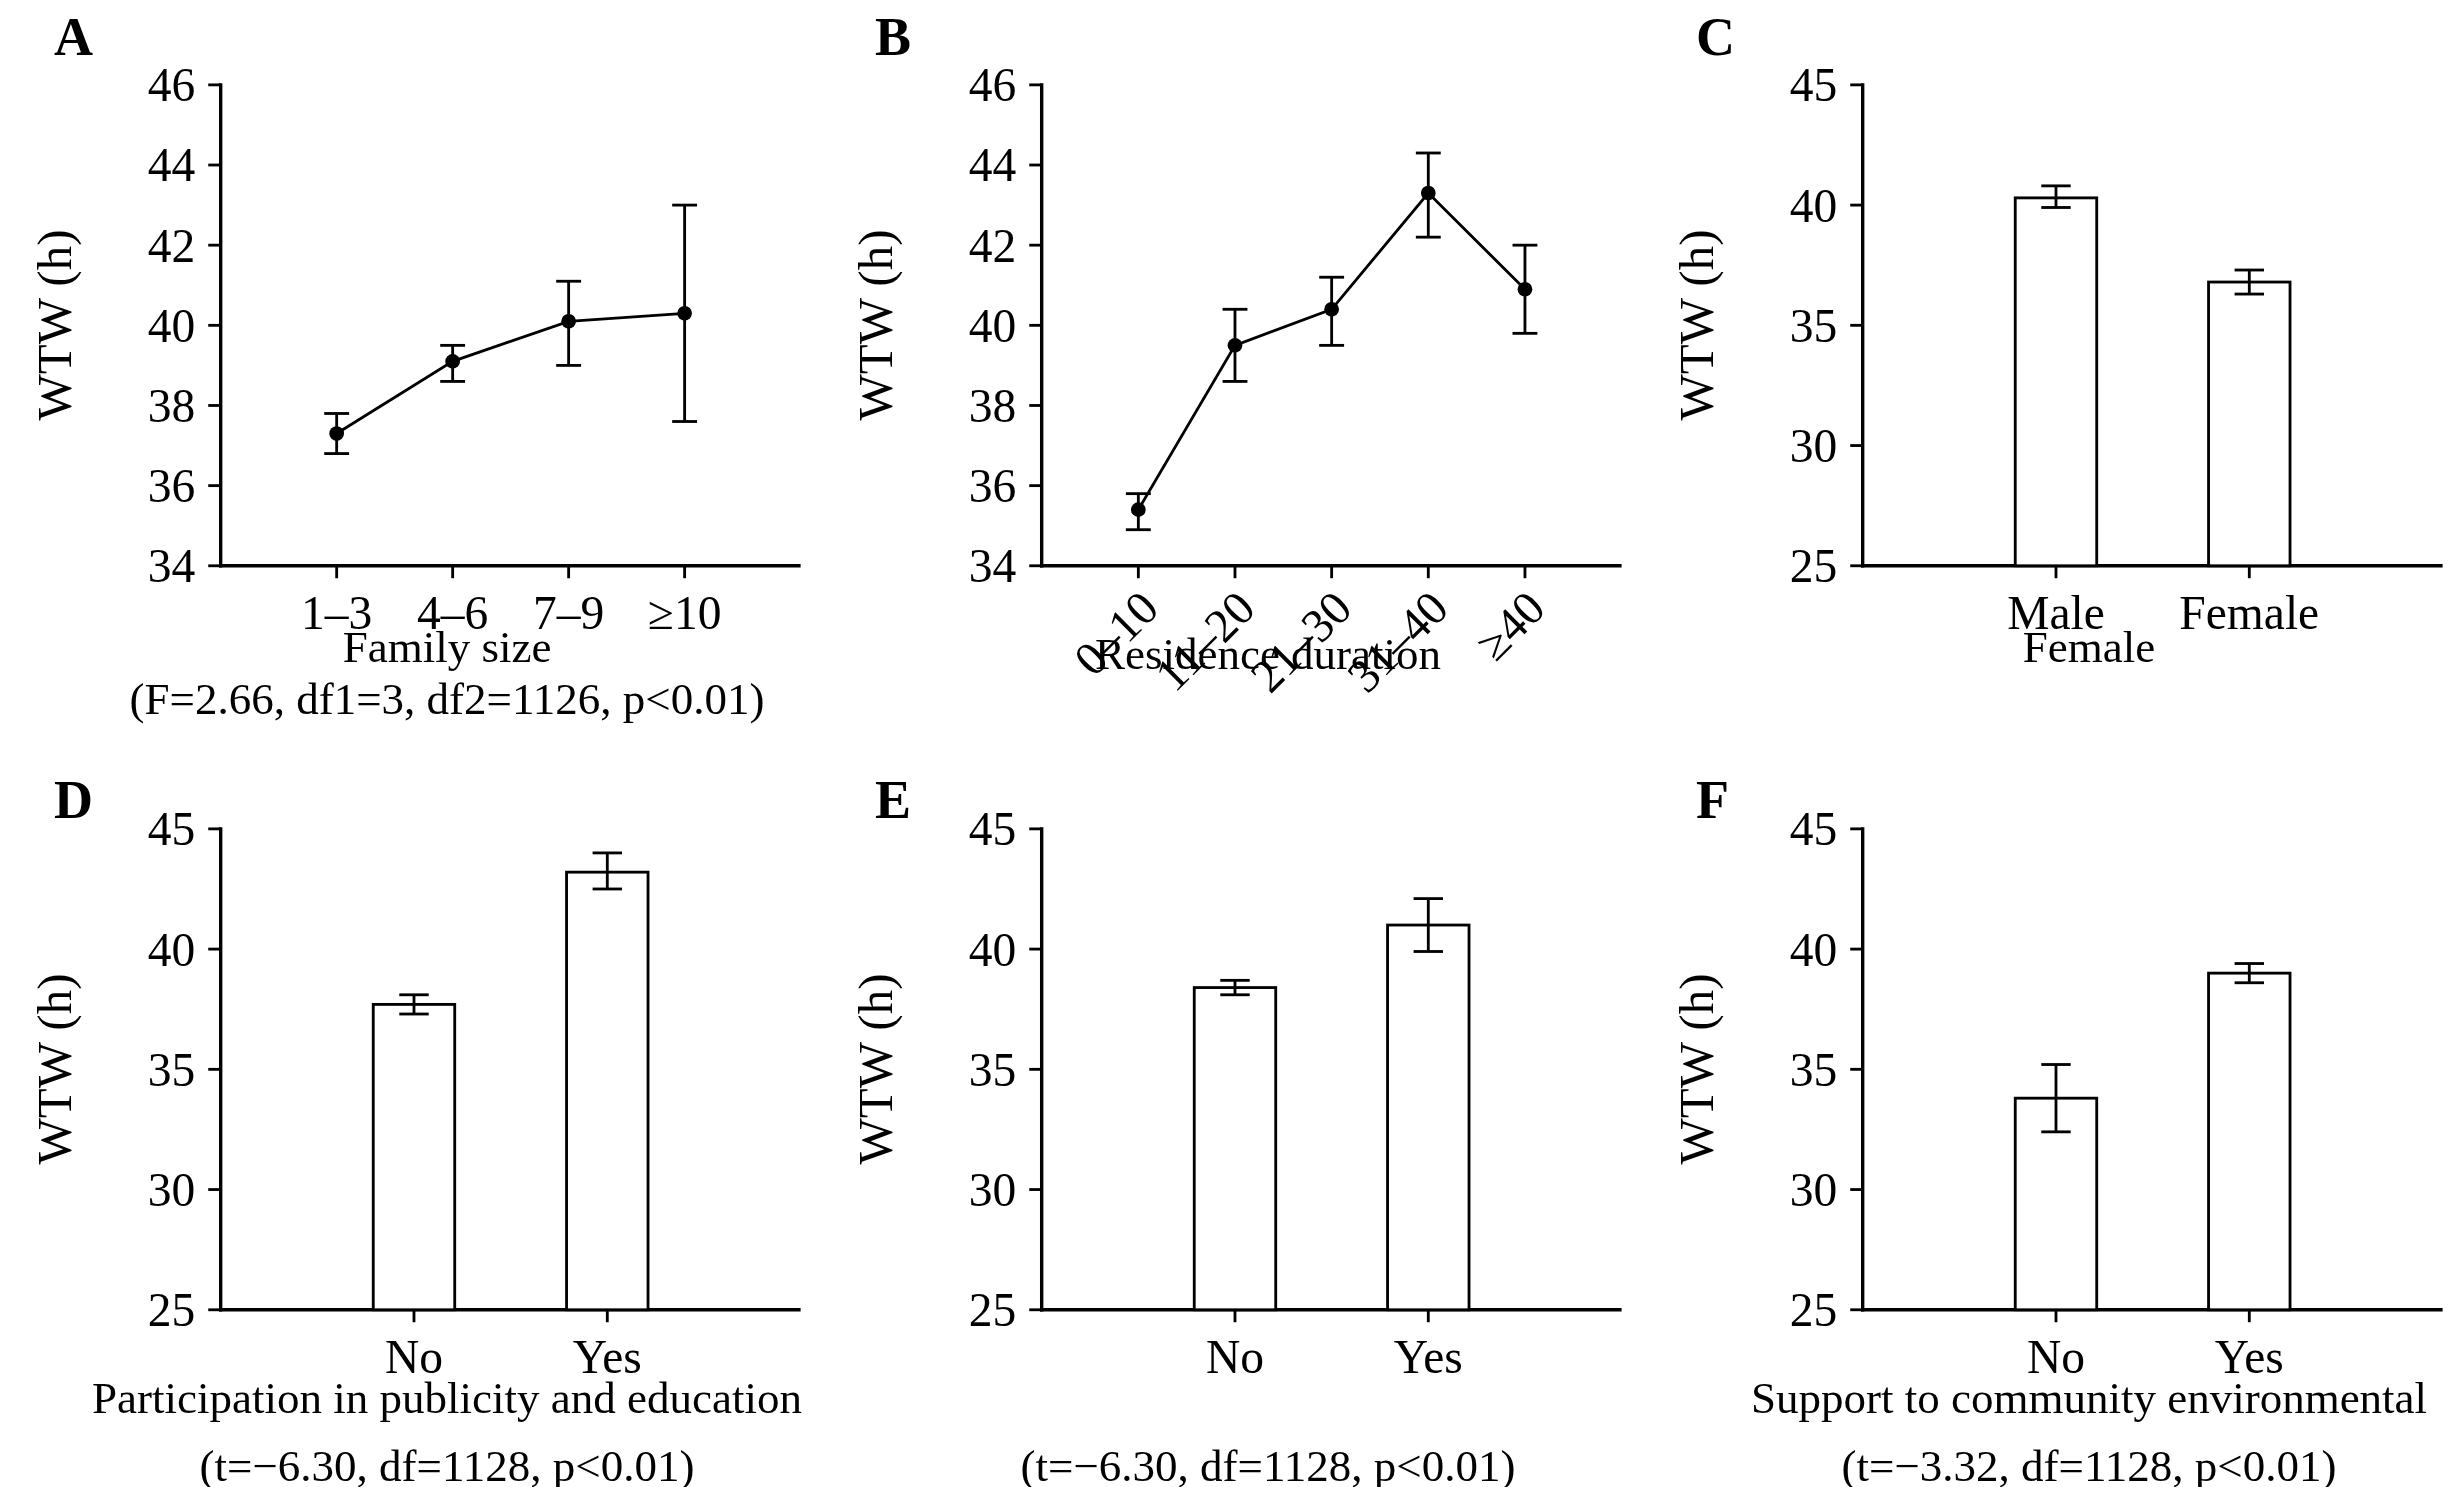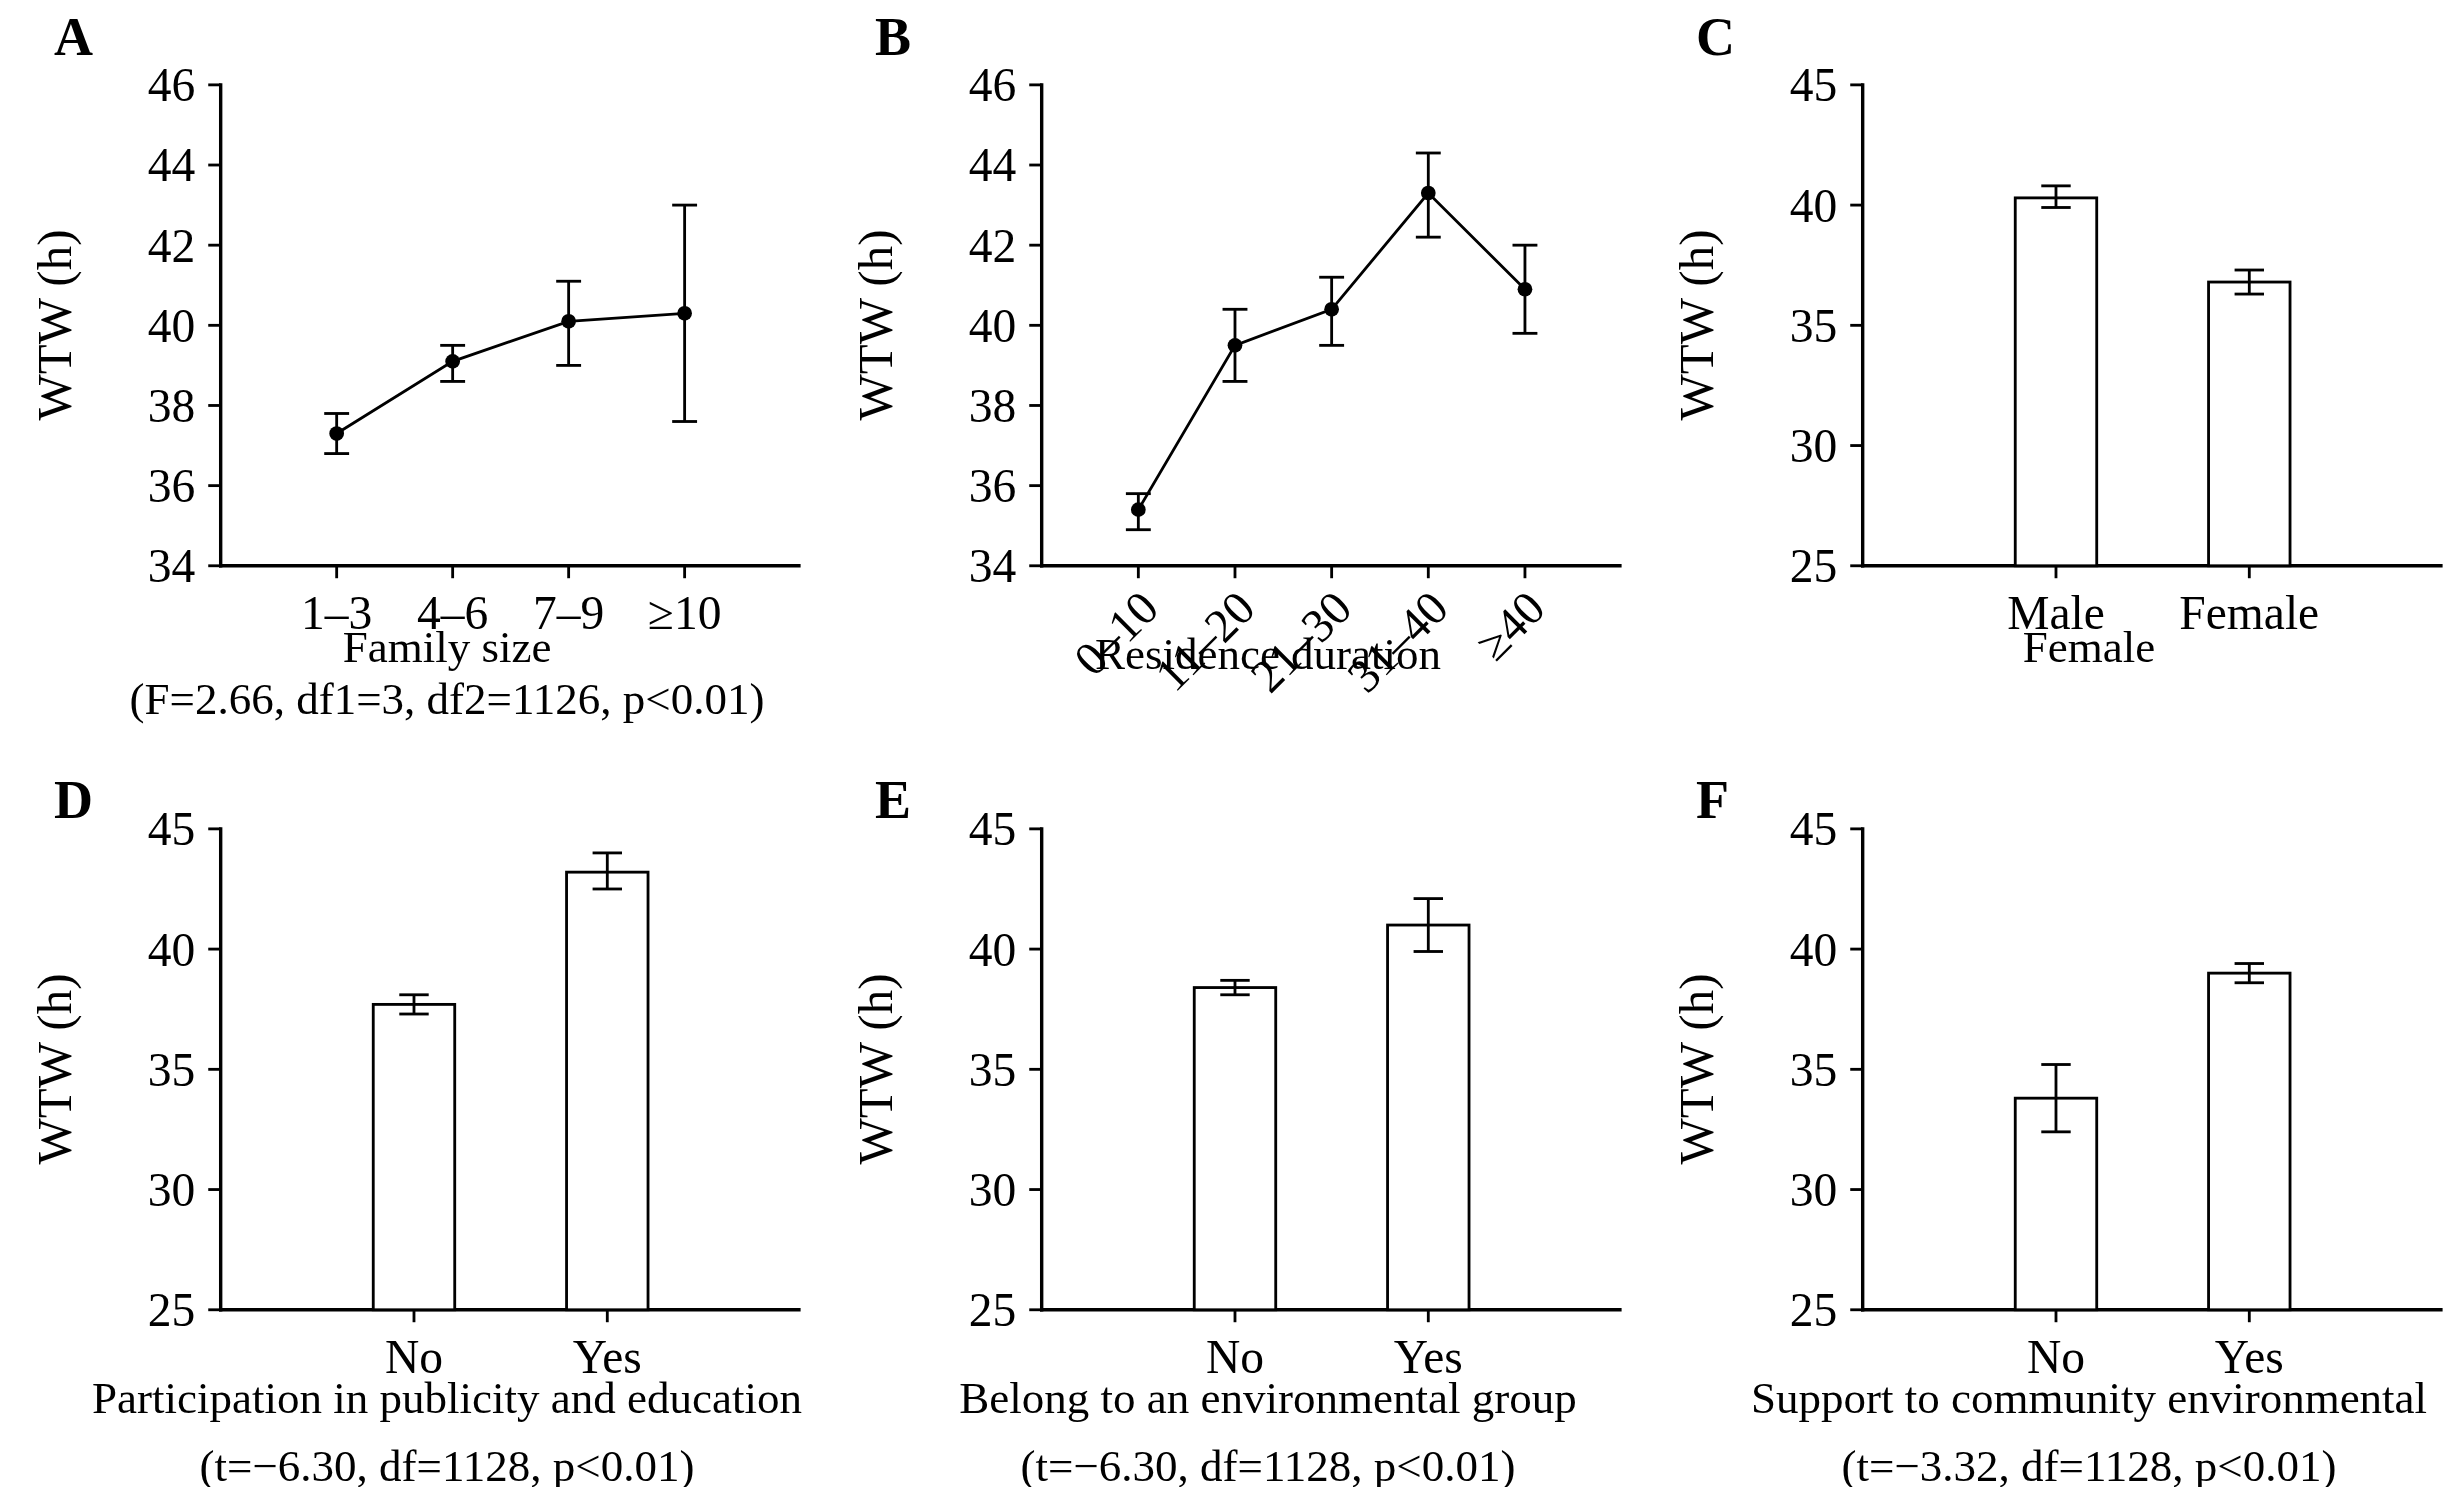--- a/index.html
+++ b/index.html
@@ -213,21 +213,20 @@
         <text x="1073.3333333333335" y="1112" text-anchor="middle" font-size="84">Yes</text>
         <rect x="659.6666666666667" y="430.5000000000001" width="144" height="569.4999999999999" fill="#ffffff" stroke="#000000" stroke-width="5"></rect>
         <rect x="1001.3333333333335" y="320" width="144" height="680" fill="#ffffff" stroke="#000000" stroke-width="5"></rect>
         <line x1="731.6666666666667" y1="417.7499999999999" x2="731.6666666666667" y2="443.25" stroke="#000000" stroke-width="5"></line>
         <line x1="705.6666666666667" y1="417.7499999999999" x2="757.6666666666667" y2="417.7499999999999" stroke="#000000" stroke-width="5"></line>
         <line x1="705.6666666666667" y1="443.25" x2="757.6666666666667" y2="443.25" stroke="#000000" stroke-width="5"></line>
         <line x1="1073.3333333333335" y1="273.2499999999999" x2="1073.3333333333335" y2="366.7500000000001" stroke="#000000" stroke-width="5"></line>
         <line x1="1047.3333333333335" y1="273.2499999999999" x2="1099.3333333333335" y2="273.2499999999999" stroke="#000000" stroke-width="5"></line>
         <line x1="1047.3333333333335" y1="366.7500000000001" x2="1099.3333333333335" y2="366.7500000000001" stroke="#000000" stroke-width="5"></line>
       </svg>
-    <div class="xlabel">Belong to an environmental group</div>
     <div class="stats">(t=−6.30, df=1128, p&lt;0.01)</div>
   </figure>
 
   <figure class="panel row2" style="margin:0">
     <div class="letter">F</div>
     <div class="ylabel">WTW (h)</div>
     <svg class="chart" width="821" height="744" viewBox="0 0 1451 1315">
         <line x1="390" y1="147" x2="390" y2="1003" stroke="#000000" stroke-width="6"></line>
         <line x1="387" y1="1000" x2="1415" y2="1000" stroke="#000000" stroke-width="6"></line>
         <line x1="368" y1="1000" x2="390" y2="1000" stroke="#000000" stroke-width="5"></line>

